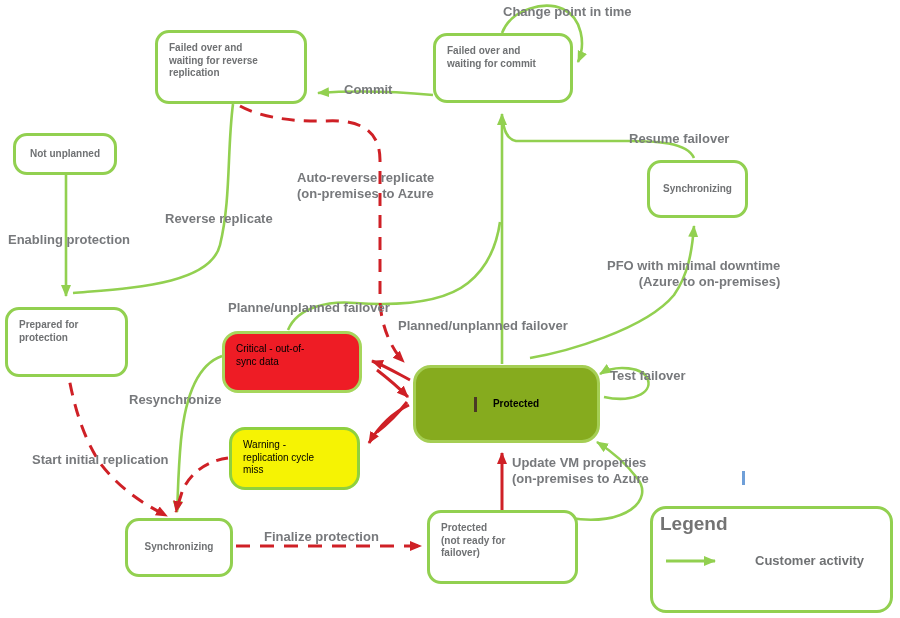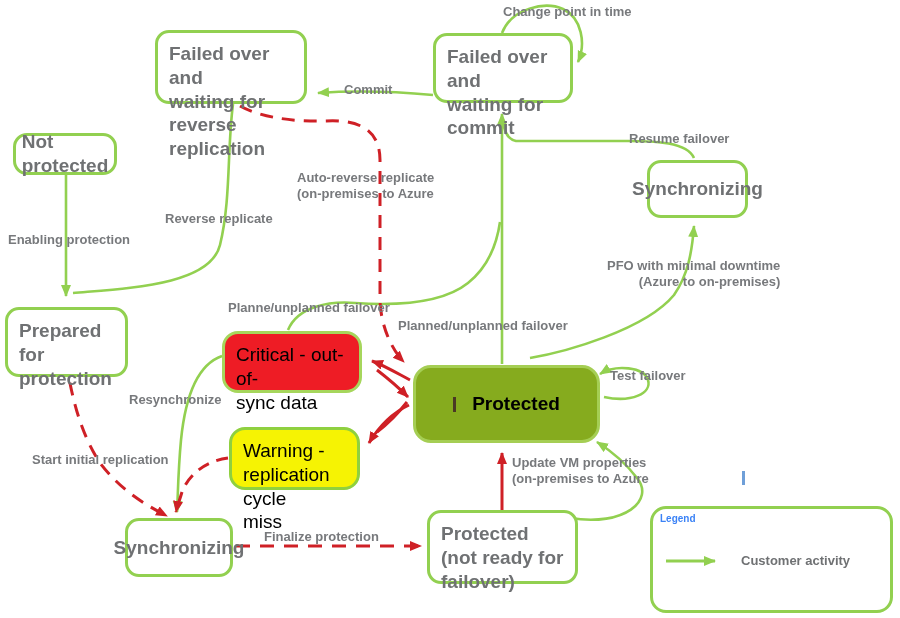--- a/index.html
+++ b/index.html
@@ -4,40 +4,40 @@
 <style>
   html,body{margin:0;padding:0;background:#fff;}
   #stage{
     position:relative;width:900px;height:618px;background:#fff;overflow:hidden;
     font-family:"Liberation Sans","DejaVu Sans",sans-serif;
   }
   #edges{position:absolute;left:0;top:0;z-index:1;}
   .node{
     position:absolute;z-index:2;box-sizing:border-box;
     border:3px solid #92d050;border-radius:14px;background:#fff;
-    color:#6f7173;font-weight:bold;font-size:19px;line-height:1.25;
+    color:#6f7173;font-weight:bold;font-size:10px;line-height:1.25;
     padding:9px 11px;white-space:pre-line;
   }
   .node .node-label{display:block;white-space:pre-line;}
   .centered{display:flex;align-items:center;justify-content:center;padding:4px 8px;}
   .kind-critical{background:#ee1c25;color:#000;font-weight:normal;border-color:#a6d65c;border-radius:16px;}
   .kind-warning{background:#f6f303;color:#000;font-weight:normal;border-color:#8fd03f;border-radius:16px;}
   .kind-protected{background:#86ab1e;color:#000;font-weight:bold;border-color:#a5ce54;border-radius:18px;
     display:flex;align-items:center;justify-content:center;gap:16px;}
   .cursor-bar{display:inline-block;width:3px;height:15px;background:#4a3825;}
   .edge-label{
     position:absolute;z-index:3;color:#77797c;font-weight:bold;font-size:13px;
     line-height:1.25;white-space:pre-line;
   }
   #legend-box{
     position:absolute;z-index:2;left:650px;top:506px;width:243px;height:107px;
     box-sizing:border-box;border:3px solid #92d050;border-radius:16px;background:#fff;
   }
-  #legend-title{position:absolute;left:7px;top:4px;color:#3b82f6;font-weight:bold;font-size:10px;}
-  .legend-row{position:absolute;left:12px;display:flex;align-items:center;gap:14px;}
+  #legend-title{position:absolute;left:7px;top:4px;color:#737373;font-weight:bold;font-size:19px;}
+  .legend-row{position:absolute;left:12px;display:flex;align-items:center;gap:28px;}
   .legend-row .lg-label{font-weight:bold;font-size:13px;color:#6f7173;}
   .legend-row .lg-label.red{color:#be4b48;}
   #artifact-blue-cursor{position:absolute;z-index:3;left:742px;top:471px;width:3px;height:14px;background:#6f9fd8;}
 </style>
 </head>
 <body>
 
 <div id="stage">
 
   <svg id="edges" width="900" height="618" viewBox="0 0 900 618">
@@ -76,21 +76,21 @@
       <path d="M502,511 L502,453" marker-end="url(#ar)"></path>
     </g>
   </svg>
 
   <div id="node-layer">
       <div class="node kind-state" style="left: 155px; top: 30px; width: 152px; height: 74px;"><span class="node-label">Failed over and
 waiting for reverse
 replication</span></div>
       <div class="node kind-state" style="left: 433px; top: 33px; width: 140px; height: 70px;"><span class="node-label">Failed over and
 waiting for commit</span></div>
-      <div class="node kind-state centered" style="left: 13px; top: 133px; width: 104px; height: 42px;"><span class="node-label">Not protected</span></div>
+      <div class="node kind-state centered" style="left: 13px; top: 133px; width: 104px; height: 42px;"><span class="node-label">Not unplanned</span></div>
       <div class="node kind-state centered" style="left: 647px; top: 160px; width: 101px; height: 58px;"><span class="node-label">Synchronizing</span></div>
       <div class="node kind-state" style="left: 5px; top: 307px; width: 123px; height: 70px;"><span class="node-label">Prepared for
 protection</span></div>
       <div class="node kind-critical" style="left: 222px; top: 331px; width: 140px; height: 62px;"><span class="node-label">Critical - out-of-
 sync data</span></div>
       <div class="node kind-protected" style="left: 413px; top: 365px; width: 187px; height: 78px;"><span class="cursor-bar"></span><span class="node-label">Protected</span></div>
       <div class="node kind-warning" style="left: 229px; top: 427px; width: 131px; height: 63px;"><span class="node-label">Warning -
 replication cycle
 miss</span></div>
       <div class="node kind-state centered" style="left: 125px; top: 518px; width: 108px; height: 59px;"><span class="node-label">Synchronizing</span></div>

